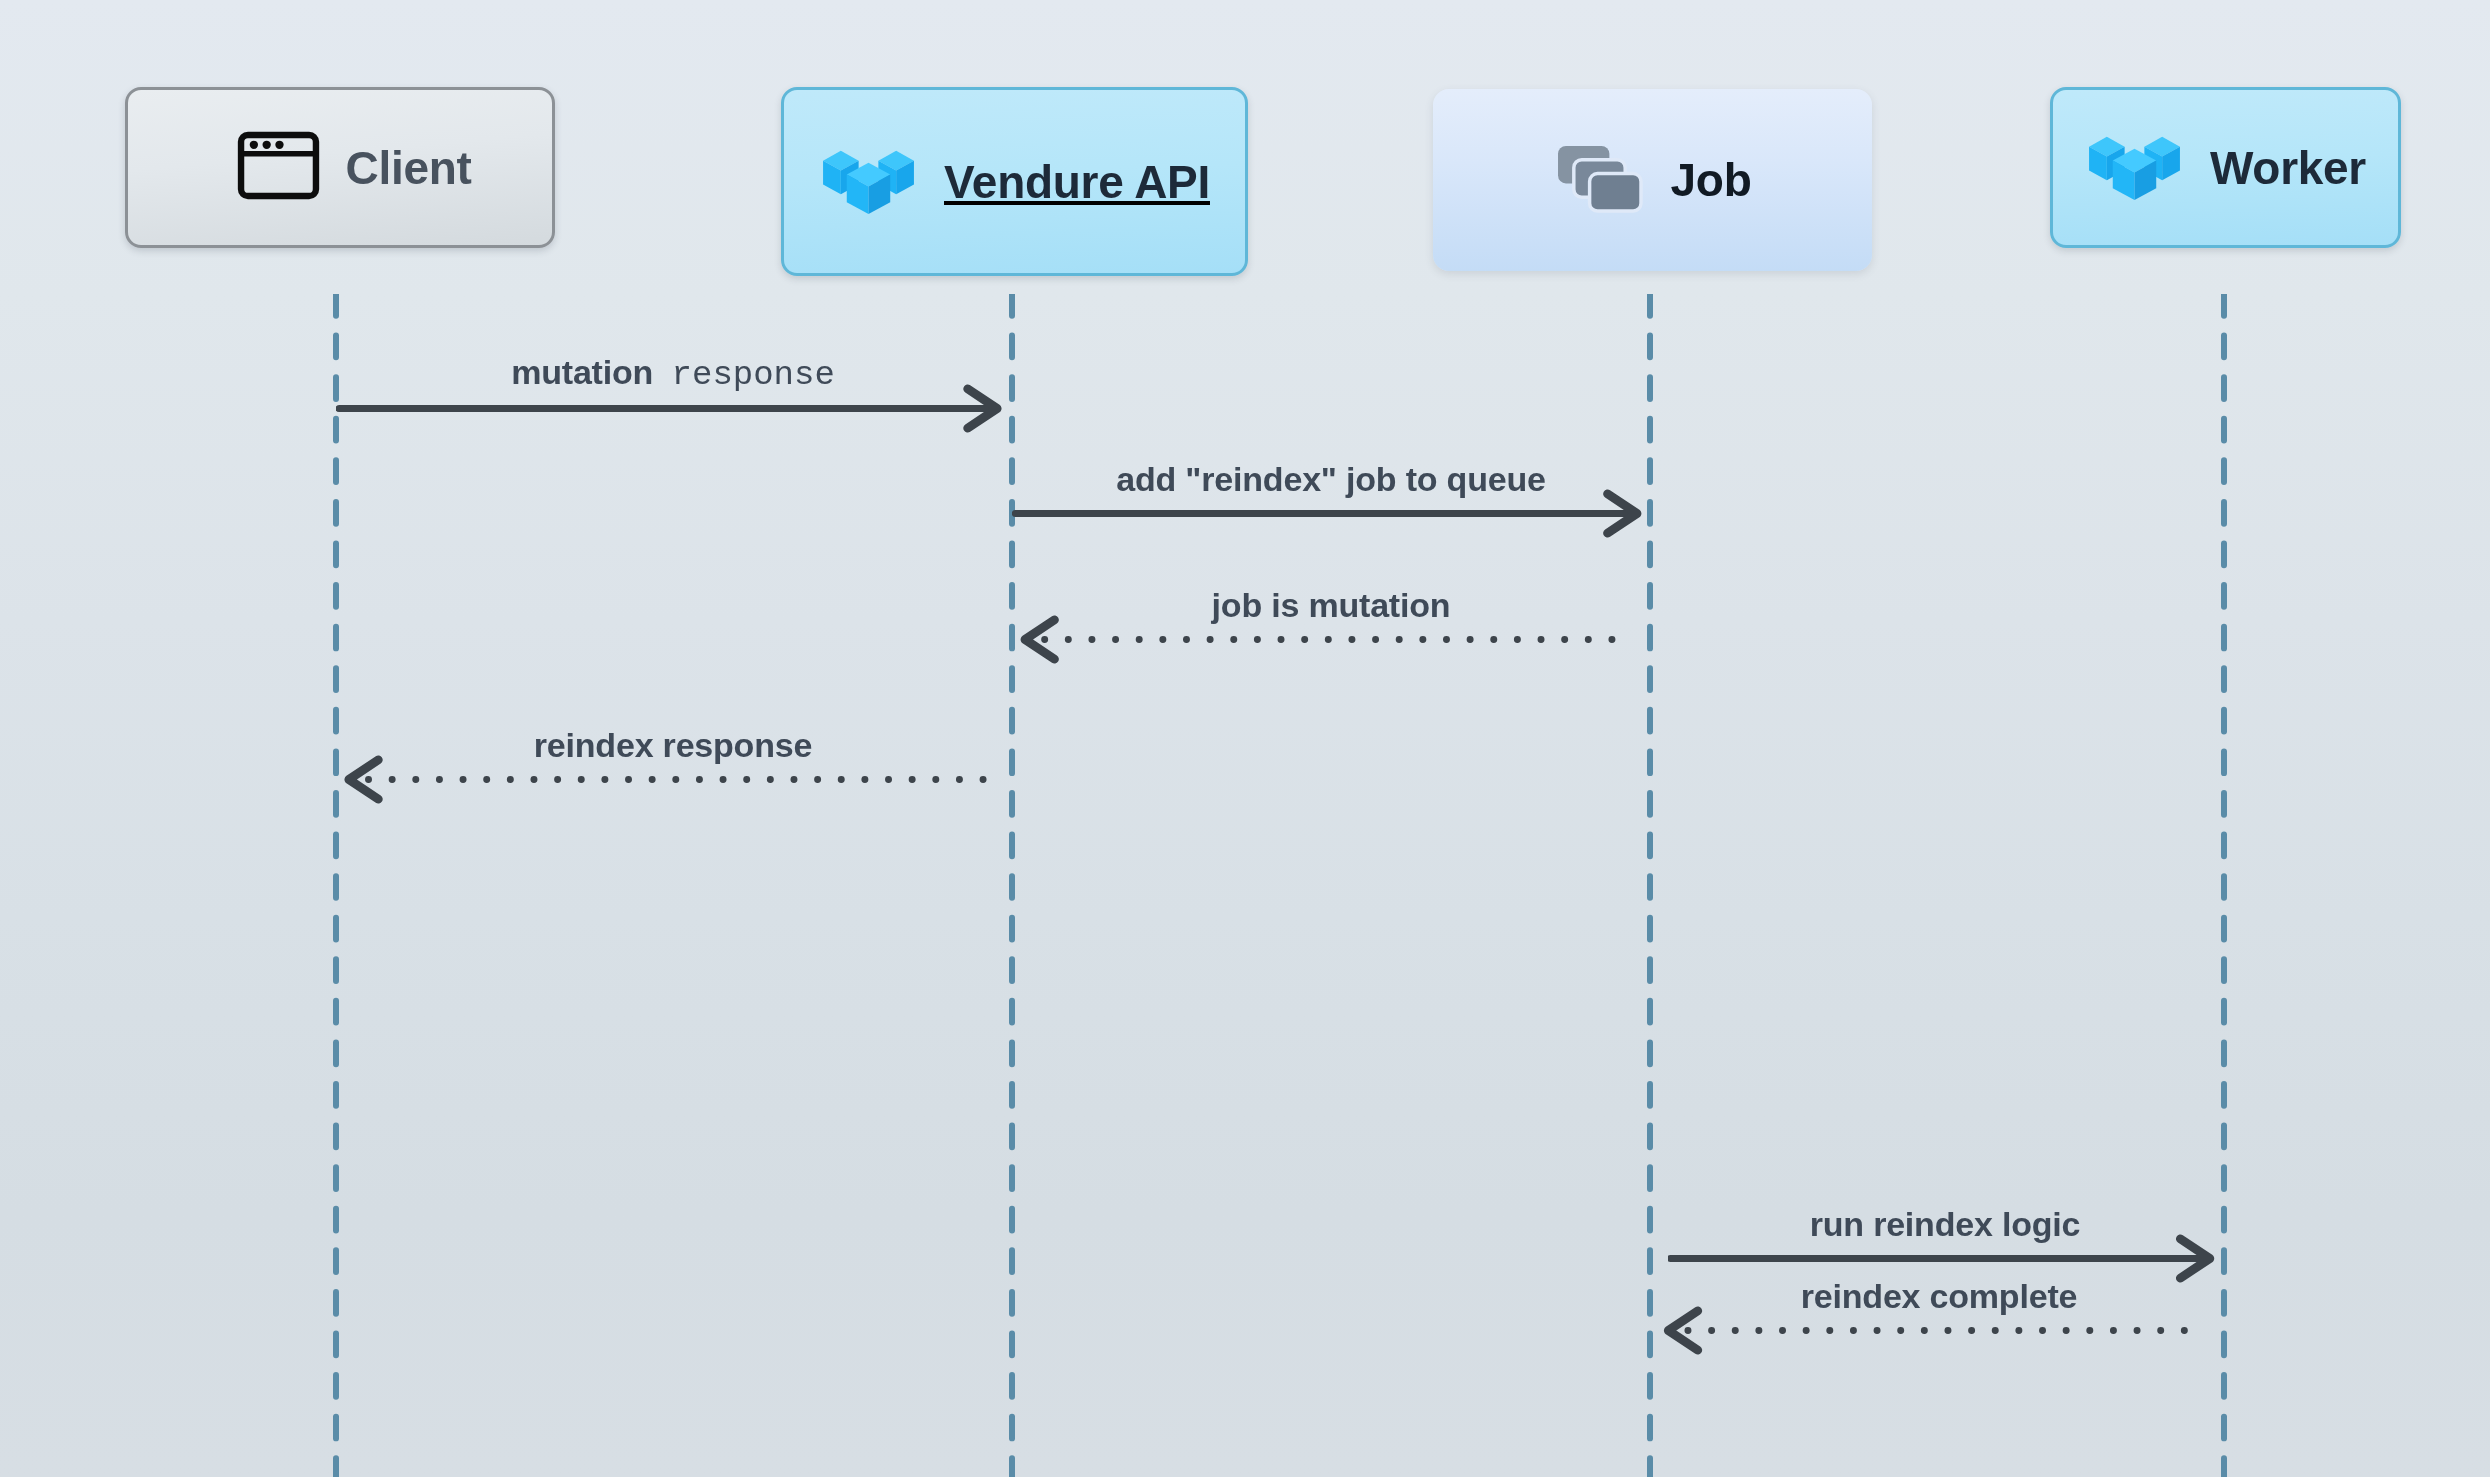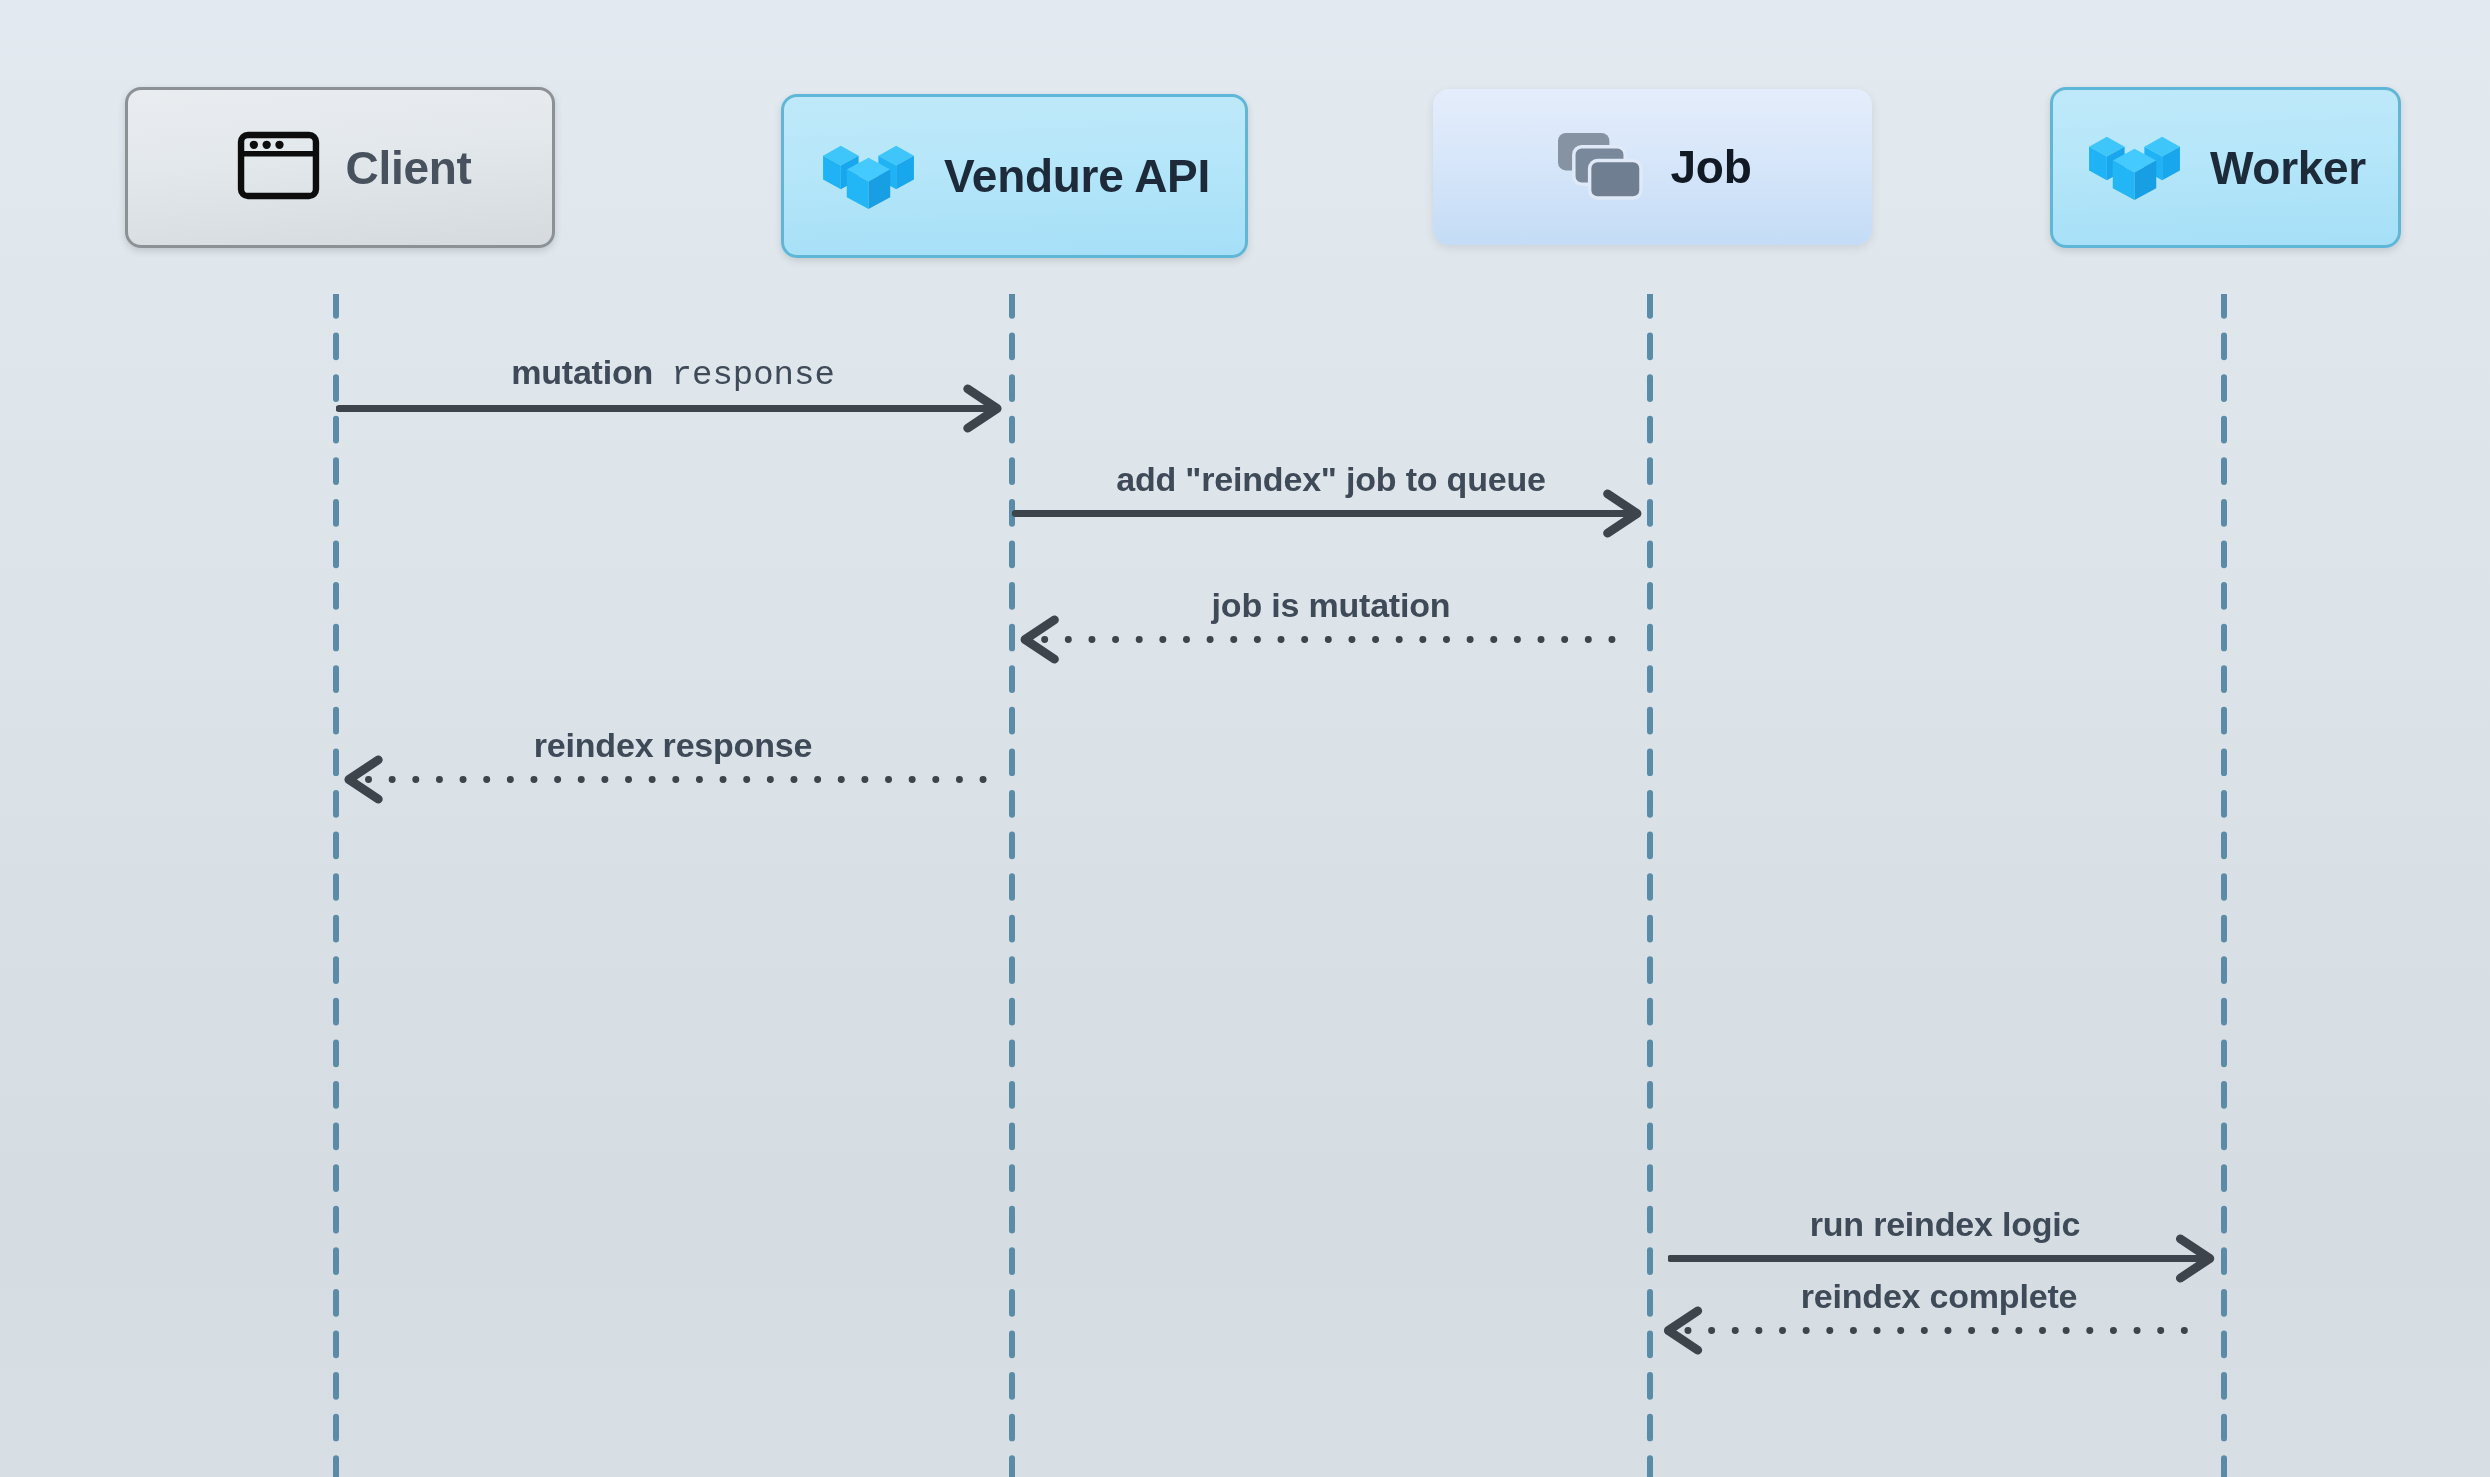--- a/index.html
+++ b/index.html
@@ -129,21 +129,21 @@
           <line x1="6" y1="23" x2="78" y2="23" stroke="#0d0d0d" stroke-width="5.5"></line>
           <circle cx="17" cy="14" r="4.2" fill="#0d0d0d"></circle>
           <circle cx="30" cy="14" r="4.2" fill="#0d0d0d"></circle>
           <circle cx="43" cy="14" r="4.2" fill="#0d0d0d"></circle>
         </svg>
       </span>
       <span class="p-label">Client</span>
     </div>
   </div>
 
-  <div class="participant p-cyan" style="left:781px; top:94px; width:467px; height:164px;">
+  <div class="participant p-cyan" style="left:781px; top:87px; width:467px; height:189px;text-decoration:underline;">
     <div class="pbox-inner">
       <span class="picon">
         <svg width="99" height="81" viewBox="0 0 100 82">
 
           <polygon points="4,22 22,12 40,22 22,32" fill="#3ec6fb"></polygon>
           <polygon points="4,22 22,32 22,56 4,46" fill="#1fb3f5"></polygon>
           <polygon points="22,32 40,22 40,46 22,56" fill="#18a6ec"></polygon>
 
           <polygon points="60,22 78,12 96,22 78,32" fill="#3ec6fb"></polygon>
           <polygon points="60,22 78,32 78,56 60,46" fill="#1fb3f5"></polygon>
@@ -151,21 +151,21 @@
 
           <polygon points="28,36 50,24 72,36 50,48" fill="#44caff"></polygon>
           <polygon points="28,36 50,48 50,76 28,64" fill="#22b6f7"></polygon>
           <polygon points="50,48 72,36 72,64 50,76" fill="#189ee3"></polygon>
         </svg>
       </span>
       <span class="p-label">Vendure API</span>
     </div>
   </div>
 
-  <div class="participant p-job" style="left:1433px; top:89px; width:439px; height:156px;justify-content:flex-end;">
+  <div class="participant p-job" style="left:1433px; top:89px; width:439px; height:182px;justify-content:flex-end;">
     <div class="pbox-inner">
       <span class="picon">
         <svg width="91" height="81" viewBox="0 0 92 82">
           <rect x="4" y="8" width="52" height="38" rx="8" ry="8" fill="#8593a2"></rect>
           <rect x="20" y="22" width="52" height="38" rx="8" ry="8" fill="#79889a" stroke="#dfe9f8" stroke-width="3.5"></rect>
           <rect x="36" y="36" width="52" height="38" rx="8" ry="8" fill="#6f7f91" stroke="#dfe9f8" stroke-width="3.5"></rect>
         </svg>
       </span>
       <span class="p-label">Job</span>
     </div>

